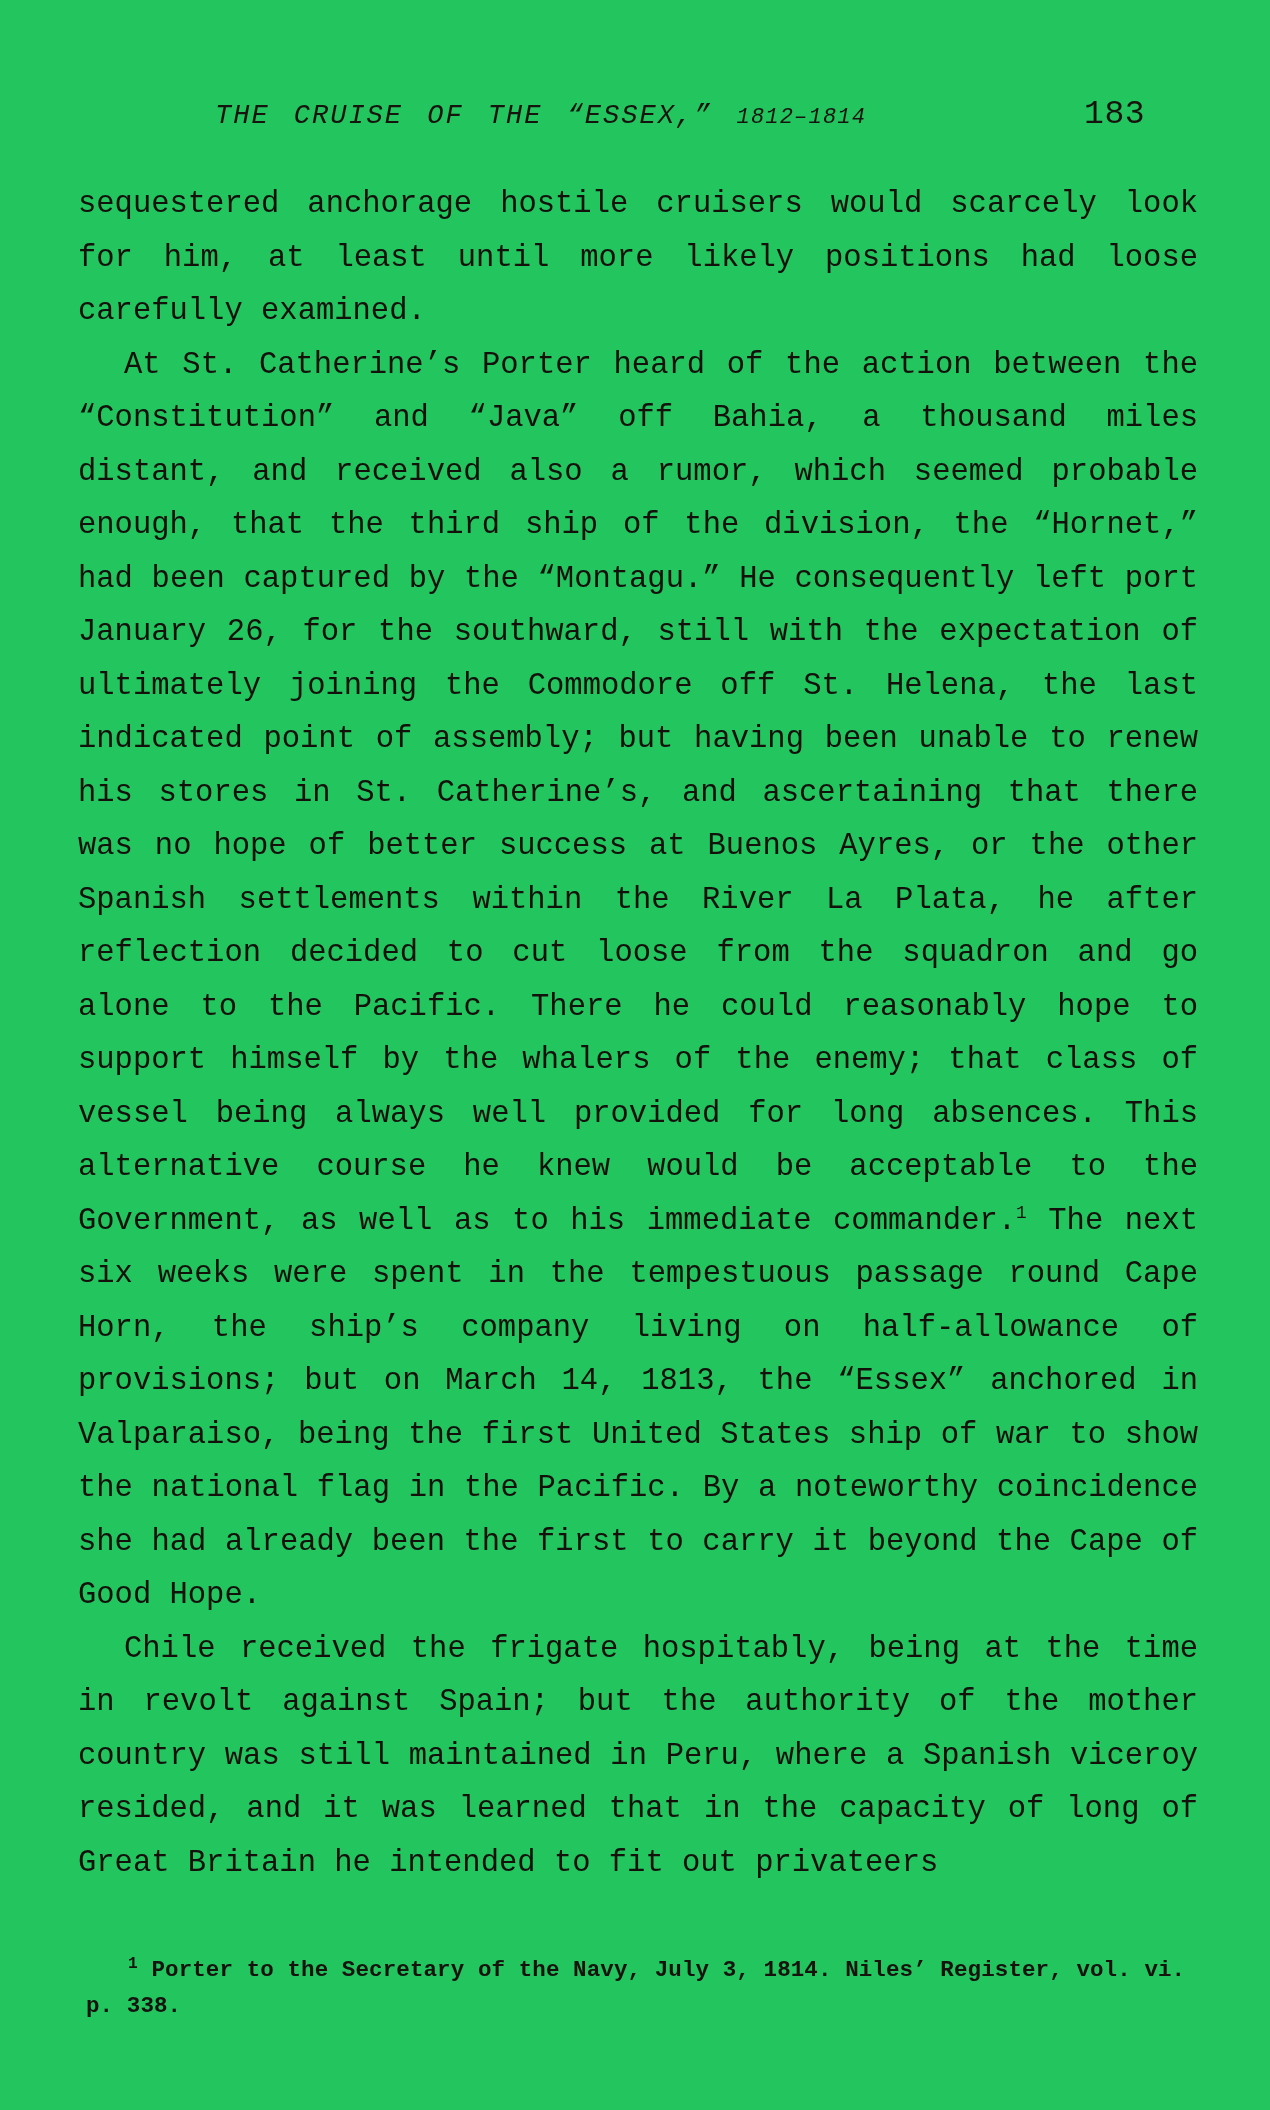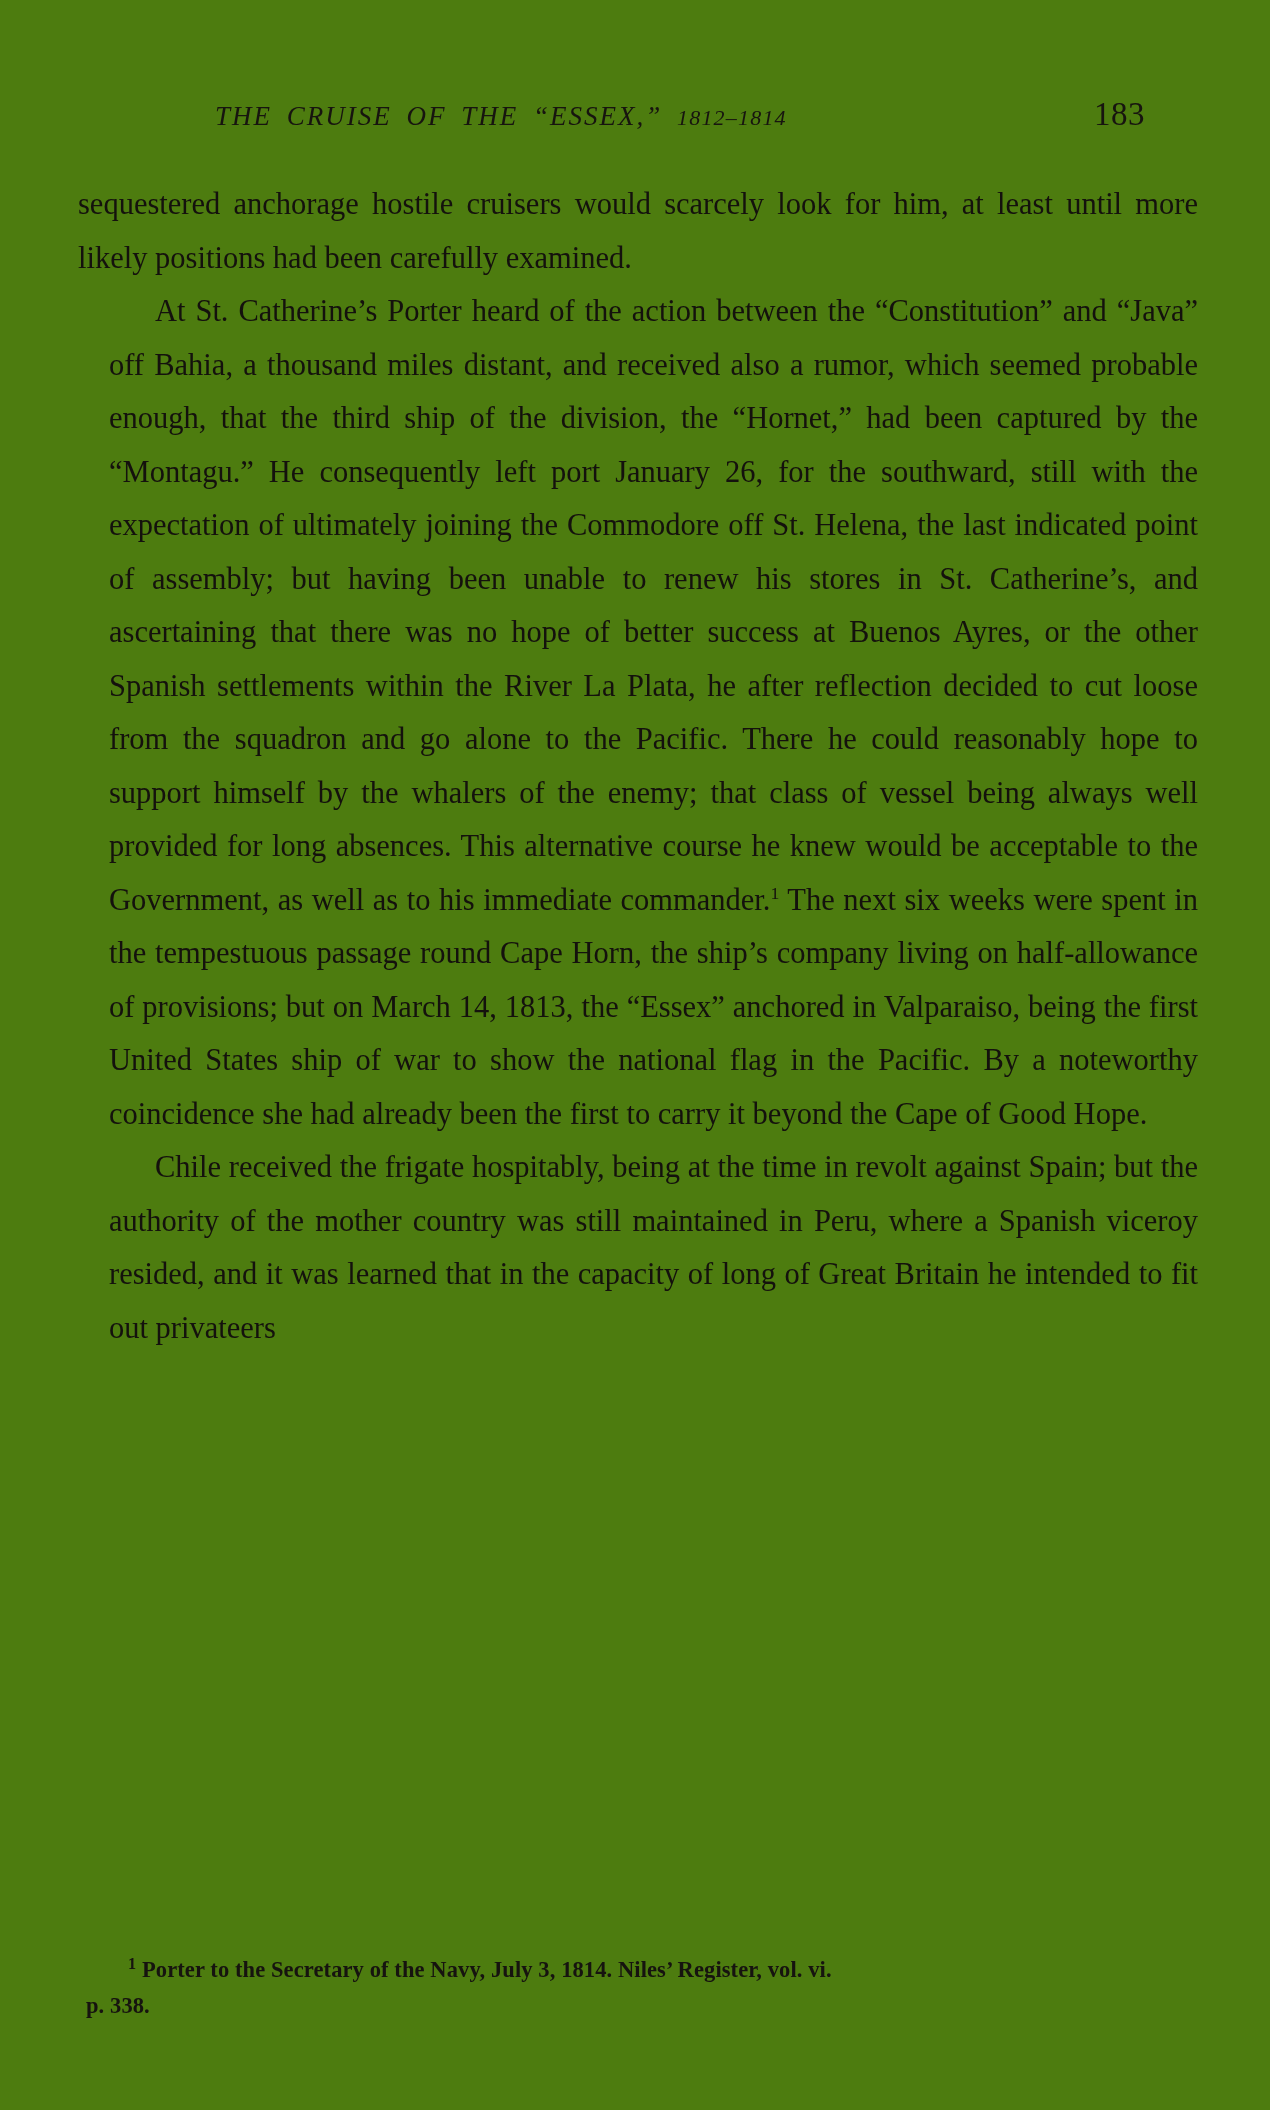--- a/index.html
+++ b/index.html
@@ -13,21 +13,22 @@
     font-family: "Liberation Serif", serif;
     color: #16130f;
     overflow: hidden;
   }
   .page {
     position: relative;
     width: 1270px;
     height: 2110px;
     box-sizing: border-box;
     padding: 0;
-    background: #4d7c0f;
+    background: #22c55e;
+    font-family: Liberation Mono, monospace;
   }
   .running-head {
     position: absolute;
     top: 96px;
     left: 215px;
     right: 125px;
     display: flex;
     align-items: baseline;
     justify-content: space-between;
   }
@@ -58,21 +59,20 @@
     line-height: 53.5px;
     text-align: justify;
     text-justify: inter-word;
     color: #14110d;
   }
   .body-text p {
     margin: 0;
   }
   .body-text p.indent {
     text-indent: 46px;
-    margin-left: 31px;
   }
   .body-text sup {
     font-size: 0.58em;
     vertical-align: super;
     line-height: 0;
   }
   .footnote-rule {
     position: absolute;
     left: 78px;
     top: 1938px;
@@ -112,21 +112,21 @@
 
   <div class="running-head">
     <div class="rh-title">
       <span>THE CRUISE OF THE “ESSEX,”</span>
       <span class="small">1812–1814</span>
     </div>
     <div class="rh-folio">183</div>
   </div>
 
   <div class="body-text">
-    <p>sequestered anchorage hostile cruisers would scarcely look for him, at least until more likely positions had been carefully examined.</p>
+    <p>sequestered anchorage hostile cruisers would scarcely look for him, at least until more likely positions had loose carefully examined.</p>
     <p class="indent"><span>At St. Catherine’s Porter heard of the action between the “Constitution” and “Java” off Bahia, a thousand miles distant, and received also a rumor, which seemed probable enough, that the third ship of the division, the “Hornet,” had been captured by the “Montagu.” He consequently left port January 26, for the southward, still with the expectation of ultimately joining the Commodore off St. Helena, the last indicated point of assembly; but having been unable to renew his stores in St. Catherine’s, and ascertaining that there was no hope of better success at Buenos Ayres, or the other Spanish settlements within the River La Plata, he after reflection decided to cut loose from the squadron and go alone to the Pacific. There he could reasonably hope to support himself by the whalers of the enemy; that class of vessel being always well provided for long absences.  This alternative course he knew would be acceptable to the Government, as well as to his immediate commander.</span><sup>1</sup><span>  The next six weeks were spent in the tempestuous passage round Cape Horn, the ship’s company living on half-allowance of provisions; but on March 14, 1813, the “Essex” anchored in Valparaiso, being the first United States ship of war to show the national flag in the Pacific.  By a noteworthy coincidence she had already been the first to carry it beyond the Cape of Good Hope.</span></p>
     <p class="indent">Chile received the frigate hospitably, being at the time in revolt against Spain; but the authority of the mother country was still maintained in Peru, where a Spanish viceroy resided, and it was learned that in the capacity of long of Great Britain he intended to fit out privateers</p>
   </div>
 
   <div class="footnote-rule"></div>
 
   <div class="footnote">
     <span class="fn-indent"></span><sup>1</sup> <span>Porter to the Secretary of the Navy, July 3, 1814.  Niles’ Register, vol. vi.</span>
     <span class="fn-line2">p. 338.</span>
   </div>

